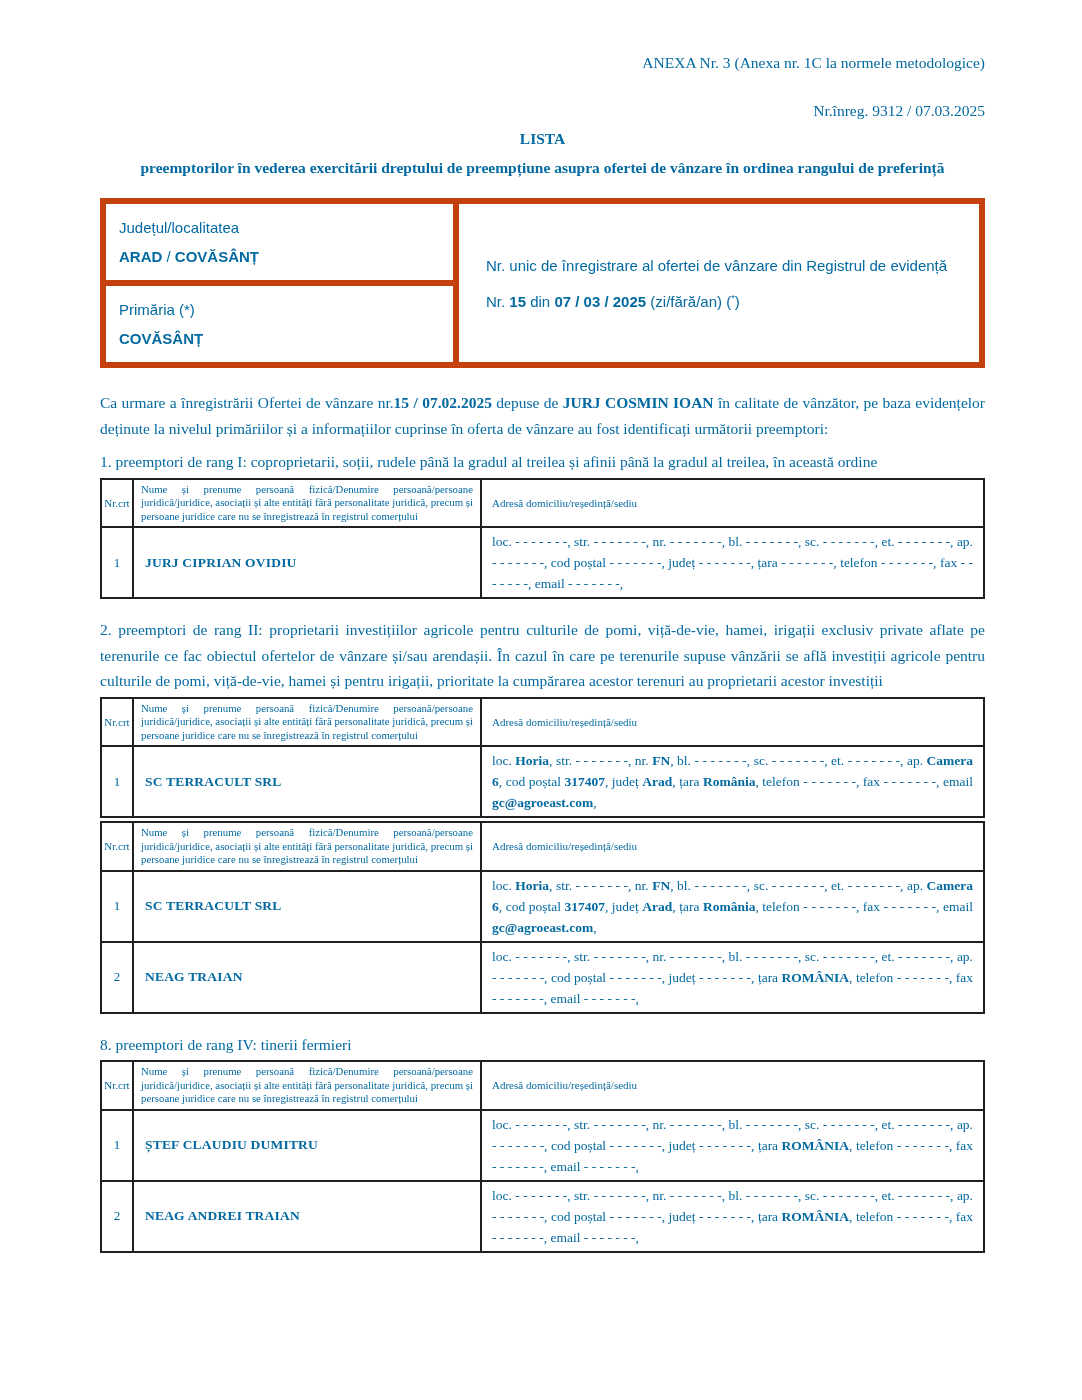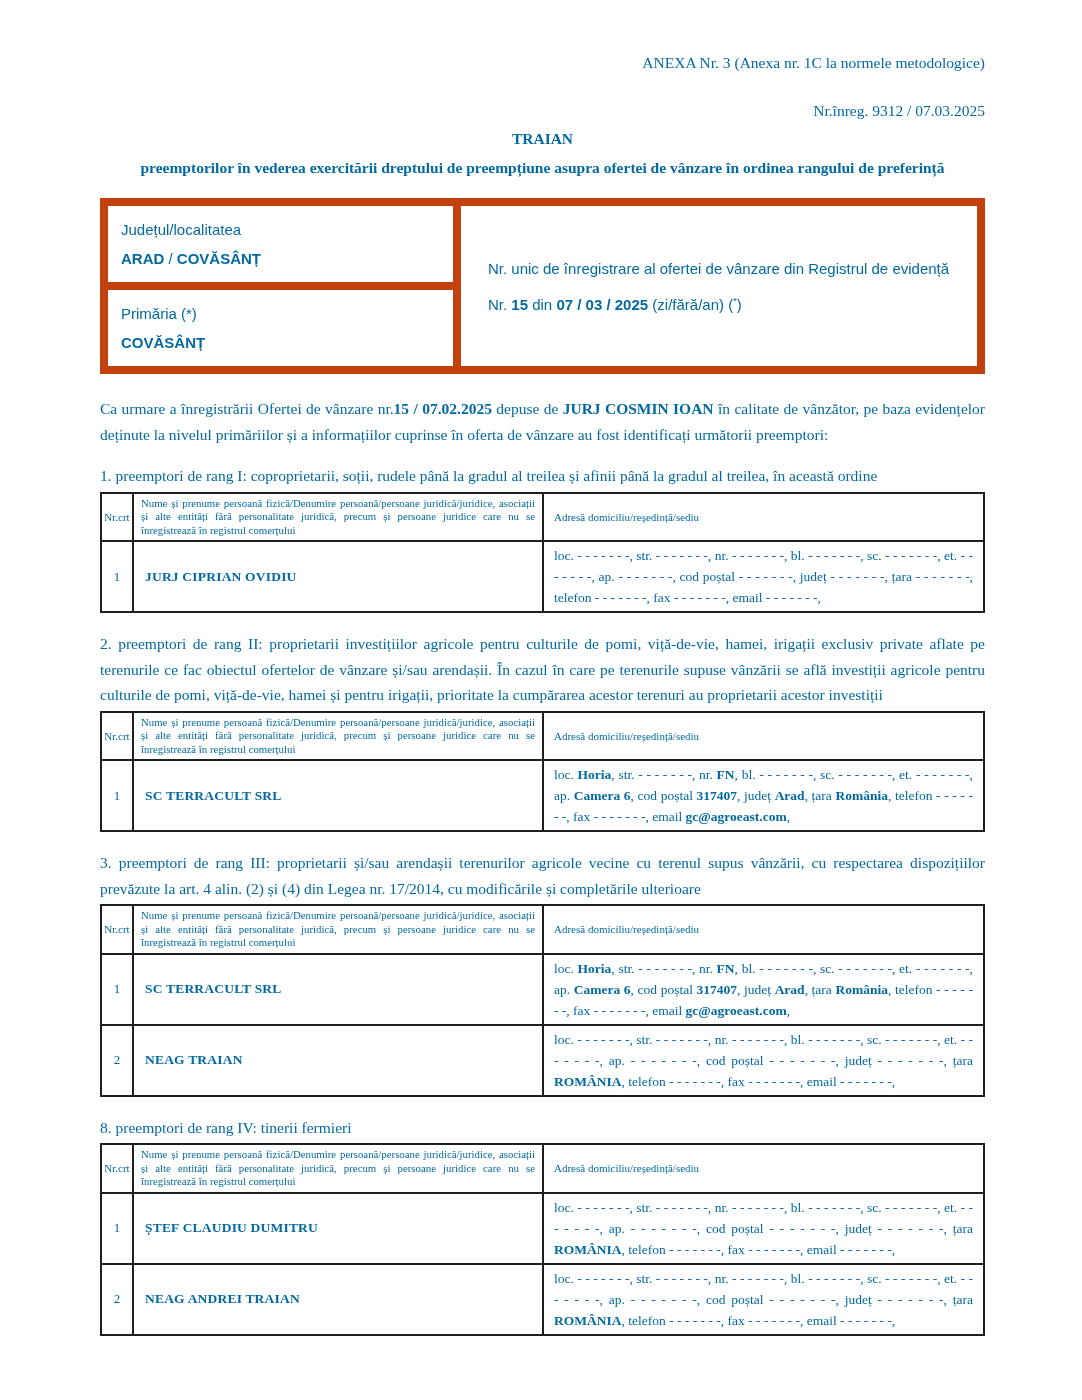--- a/index.html
+++ b/index.html
@@ -18,52 +18,52 @@
   .doc-title { margin-top: 8px; text-align: center; font-weight: bold; font-size: 15.5px; line-height: 20px; }
   .doc-subtitle { margin-top: 4px; text-align: center; font-weight: bold; font-size: 15.5px; line-height: 30px; }
 
   .info-table {
     width: 100%;
     margin-top: 15px;
     border-collapse: collapse;
     table-layout: fixed;
     font-family: "Liberation Sans", "DejaVu Sans", sans-serif;
   }
-  .info-table td { border: 8px solid #c2410c; box-sizing: border-box; }
+  .info-table td { border: 6px solid #c2410c; box-sizing: border-box; }
   td.info-left { width: 353px; padding: 9px 13px; font-size: 15px; line-height: 29px; vertical-align: middle; height: 70px; }
   td.info-right { padding: 6px 27px; font-size: 15px; vertical-align: middle; }
   .info-right .reg-par { text-align: justify; line-height: 33px; margin: 0; }
   .info-right .offer-nr { line-height: 33px; margin: 0; }
 
   .b { font-weight: bold; }
   sup { font-size: 0.62em; }
 
   .intro { margin: 22px 0 0; font-size: 15.5px; line-height: 25.5px; text-align: justify; }
 
   .rank-section .section-heading { margin: 18px 0 0; font-size: 15.5px; line-height: 25.5px; text-align: justify; }
-  #sections .rank-section:first-child .section-heading { margin-top: 16px; }
+  #sections .rank-section:first-child .section-heading { margin-top: 8px; }
 
   .rank-table { width: 100%; border-collapse: collapse; table-layout: fixed; margin-top: 3px; }
   .rank-table th, .rank-table td { border: 2px solid #1f1f1f; box-sizing: border-box; }
   .rank-table thead th { font-weight: normal; vertical-align: middle; }
   th.h-nr { width: 32px; font-size: 11px; text-align: center; padding: 3px 2px; }
-  th.h-name { width: 410px; font-size: 10.8px; line-height: 13.5px; text-align: justify; padding: 3px 7px; }
+  th.h-name { width: 348px; font-size: 10.8px; line-height: 13.5px; text-align: justify; padding: 3px 7px; }
   th.h-addr { font-size: 11px; text-align: left; padding: 3px 10px; }
   td.c-nr { text-align: center; font-size: 13px; vertical-align: middle; }
   td.c-name { font-weight: bold; font-size: 13.5px; padding: 6px 11px; vertical-align: middle; letter-spacing: 0.2px; }
   td.c-addr { font-size: 13.5px; line-height: 21px; padding: 3px 10px; text-align: justify; vertical-align: middle; }
 </style>
 </head>
 <body>
 
 <div class="page">
 
   <div class="line-right">ANEXA Nr. 3 (Anexa nr. 1C la normele metodologice)</div>
   <div class="line-right reg-number">Nr.înreg. 9312 / 07.03.2025</div>
-  <div class="doc-title">TRAIAN</div>
+  <div class="doc-title">LISTA</div>
   <div class="doc-subtitle">preemptorilor în vederea exercitării dreptului de preempțiune asupra ofertei de vânzare în ordinea rangului de preferință</div>
 
   <table class="info-table">
     <tbody>
       <tr>
         <td class="info-left">
           <div>Județul/localitatea</div>
           <div><span class="b">ARAD</span><span> / </span><span class="b">COVĂSÂNȚ</span></div>
         </td>
         <td class="info-right" rowspan="2">
@@ -117,21 +117,20 @@
     <tr>
       <td class="c-nr">1</td>
       <td class="c-name">SC TERRACULT SRL</td>
       <td class="c-addr"><span>loc. </span><span class="b">Horia</span><span>, str. - - - - - - -, nr. </span><span class="b">FN</span><span>, bl. - - - - - - -, sc. - - - - - - -, et. - - - - - - -, ap. </span><span class="b">Camera 6</span><span>, cod poștal </span><span class="b">317407</span><span>, județ </span><span class="b">Arad</span><span>, țara </span><span class="b">România</span><span>, telefon - - - - - - -, fax - - - - - - -, email </span><span class="b">gc@agroeast.com</span><span>,</span></td>
     </tr>
   </tbody>
       </table>
     </section>
 
     <section class="rank-section">
-      <p class="section-heading">3. preemptori de rang III: proprietarii și/sau arendașii terenurilor agricole vecine cu terenul supus vânzării, cu respectarea dispozițiilor prevăzute la art. 4 alin. (2) și (4) din Legea nr. 17/2014, cu modificările și completările ulterioare</p>
       <table class="rank-table">
         <thead>
           <tr>
             <th class="h-nr">Nr.crt</th>
             <th class="h-name">Nume și prenume persoană fizică/Denumire persoană/persoane juridică/juridice, asociații și alte entități fără personalitate juridică, precum și persoane juridice care nu se înregistrează în registrul comerțului</th>
             <th class="h-addr">Adresă domiciliu/reședință/sediu</th>
           </tr>
         </thead>
         <tbody>
     <tr>

